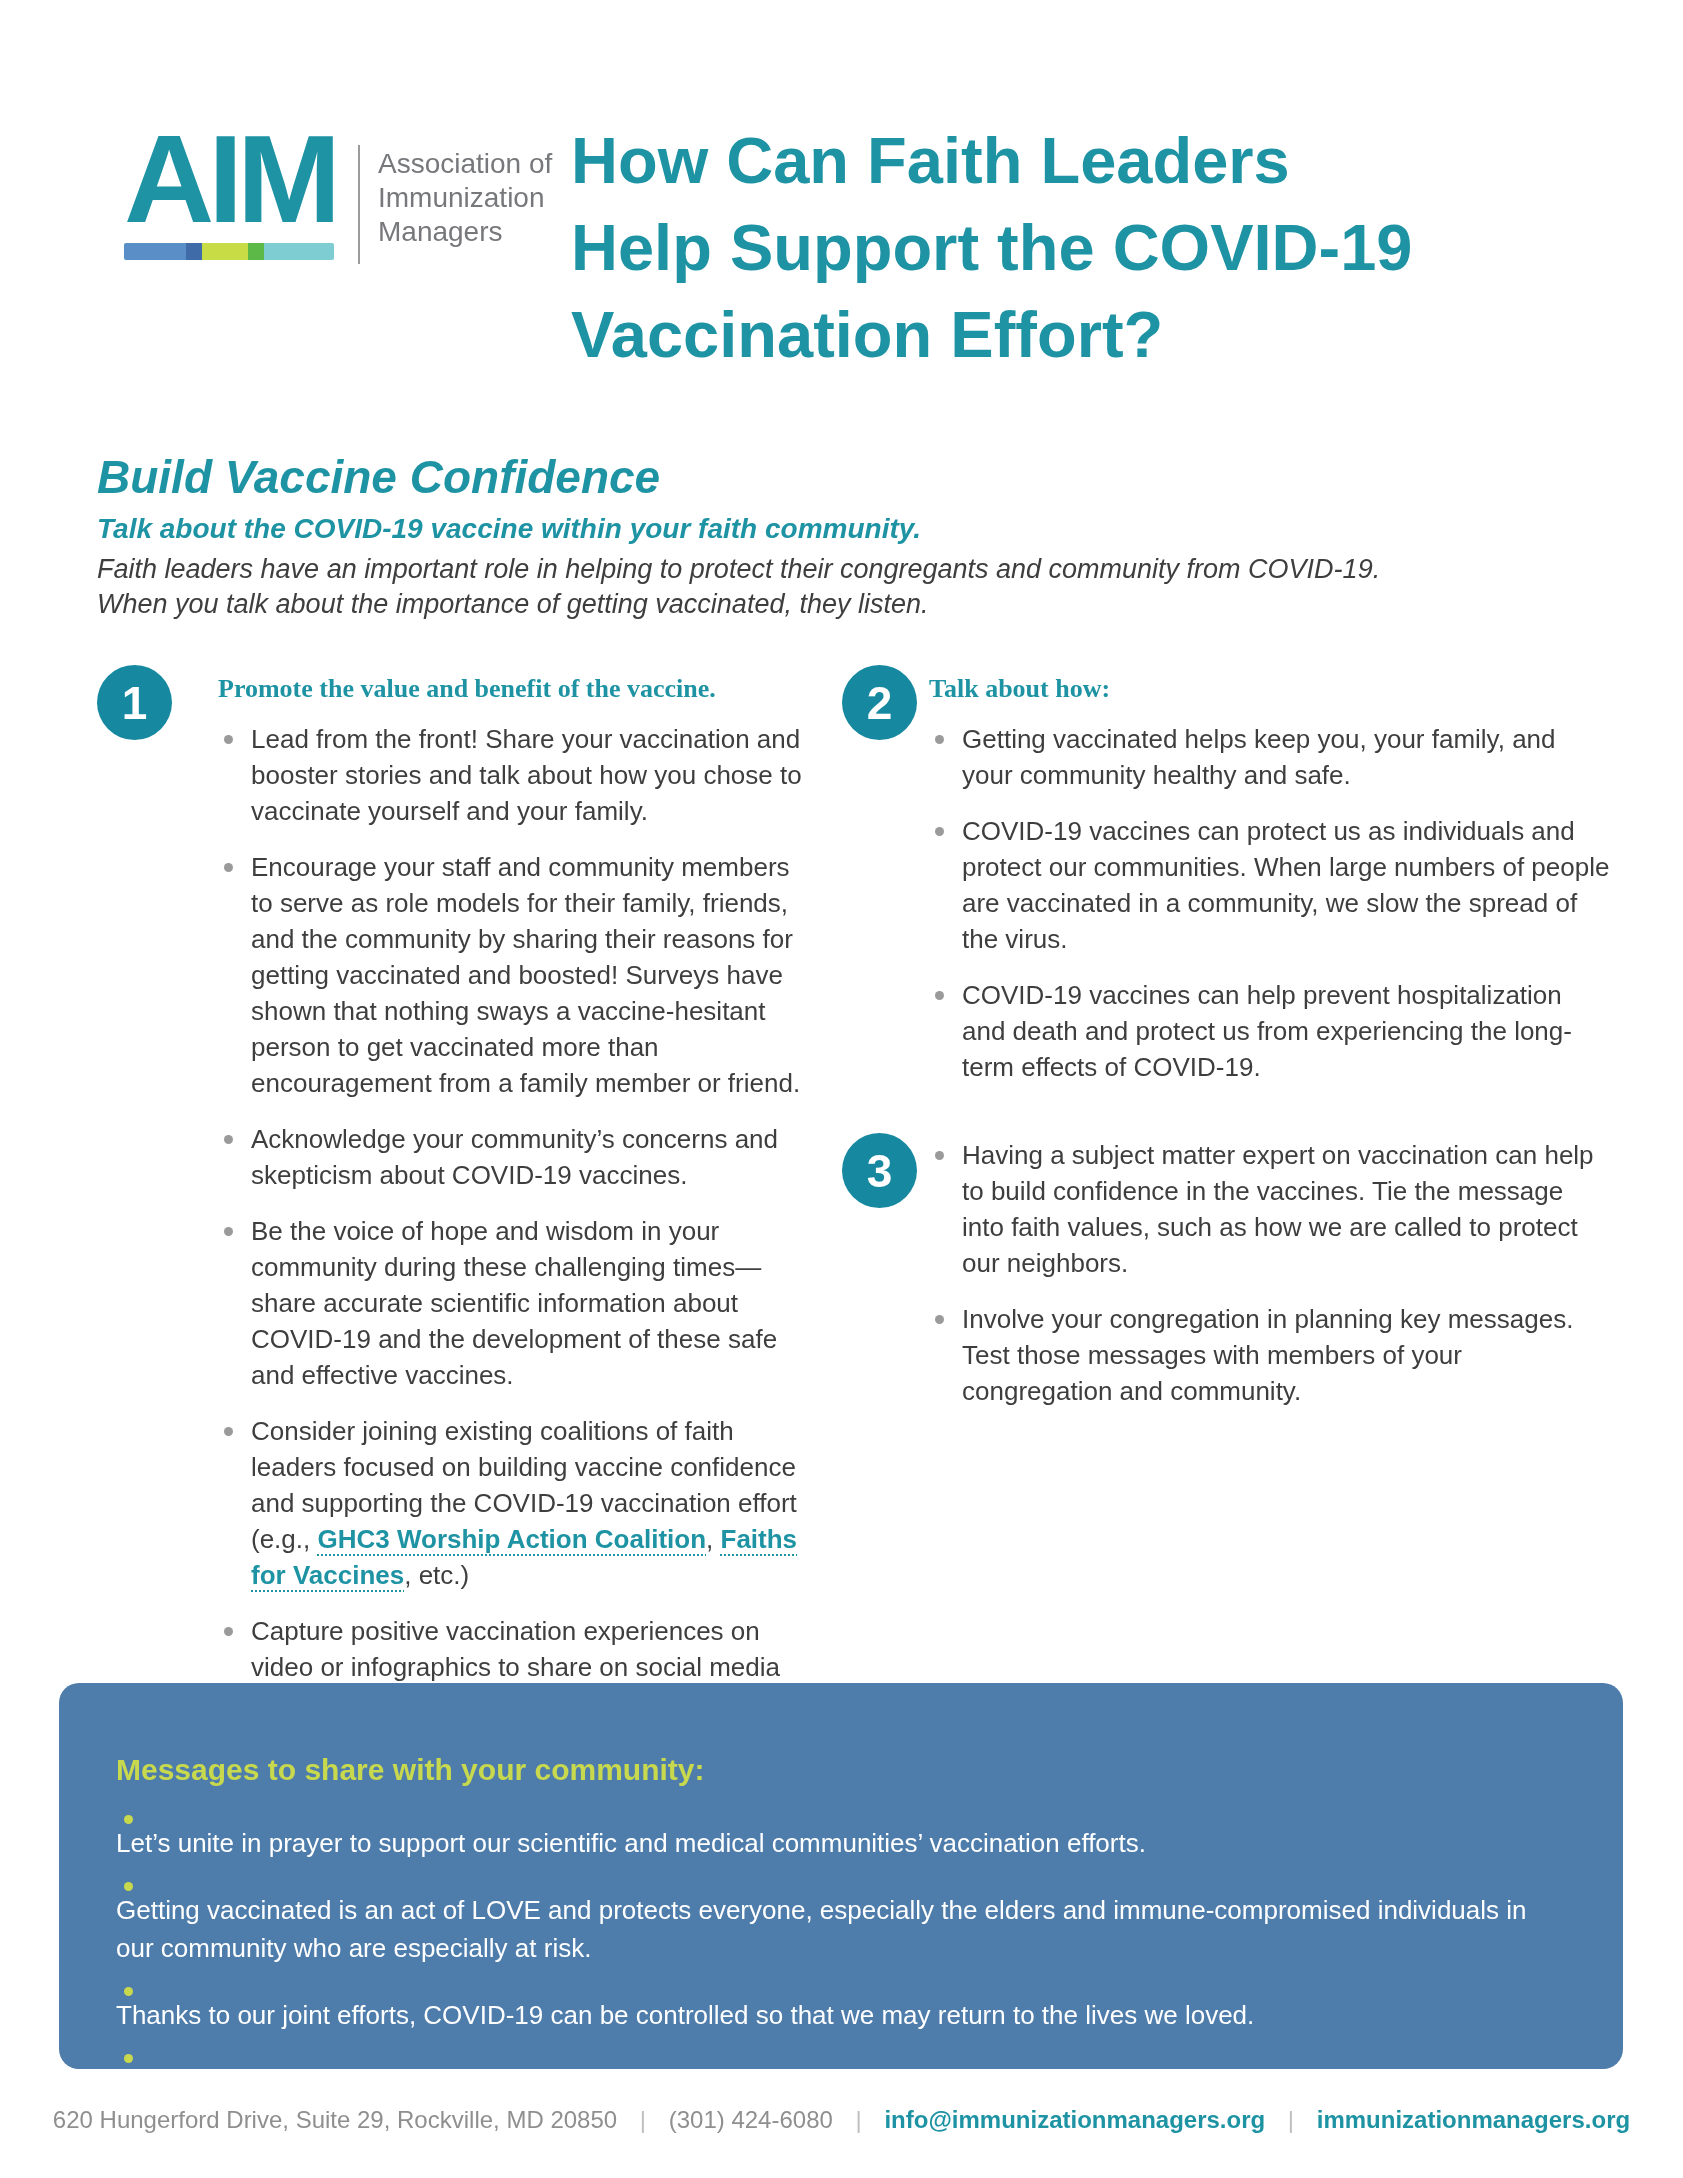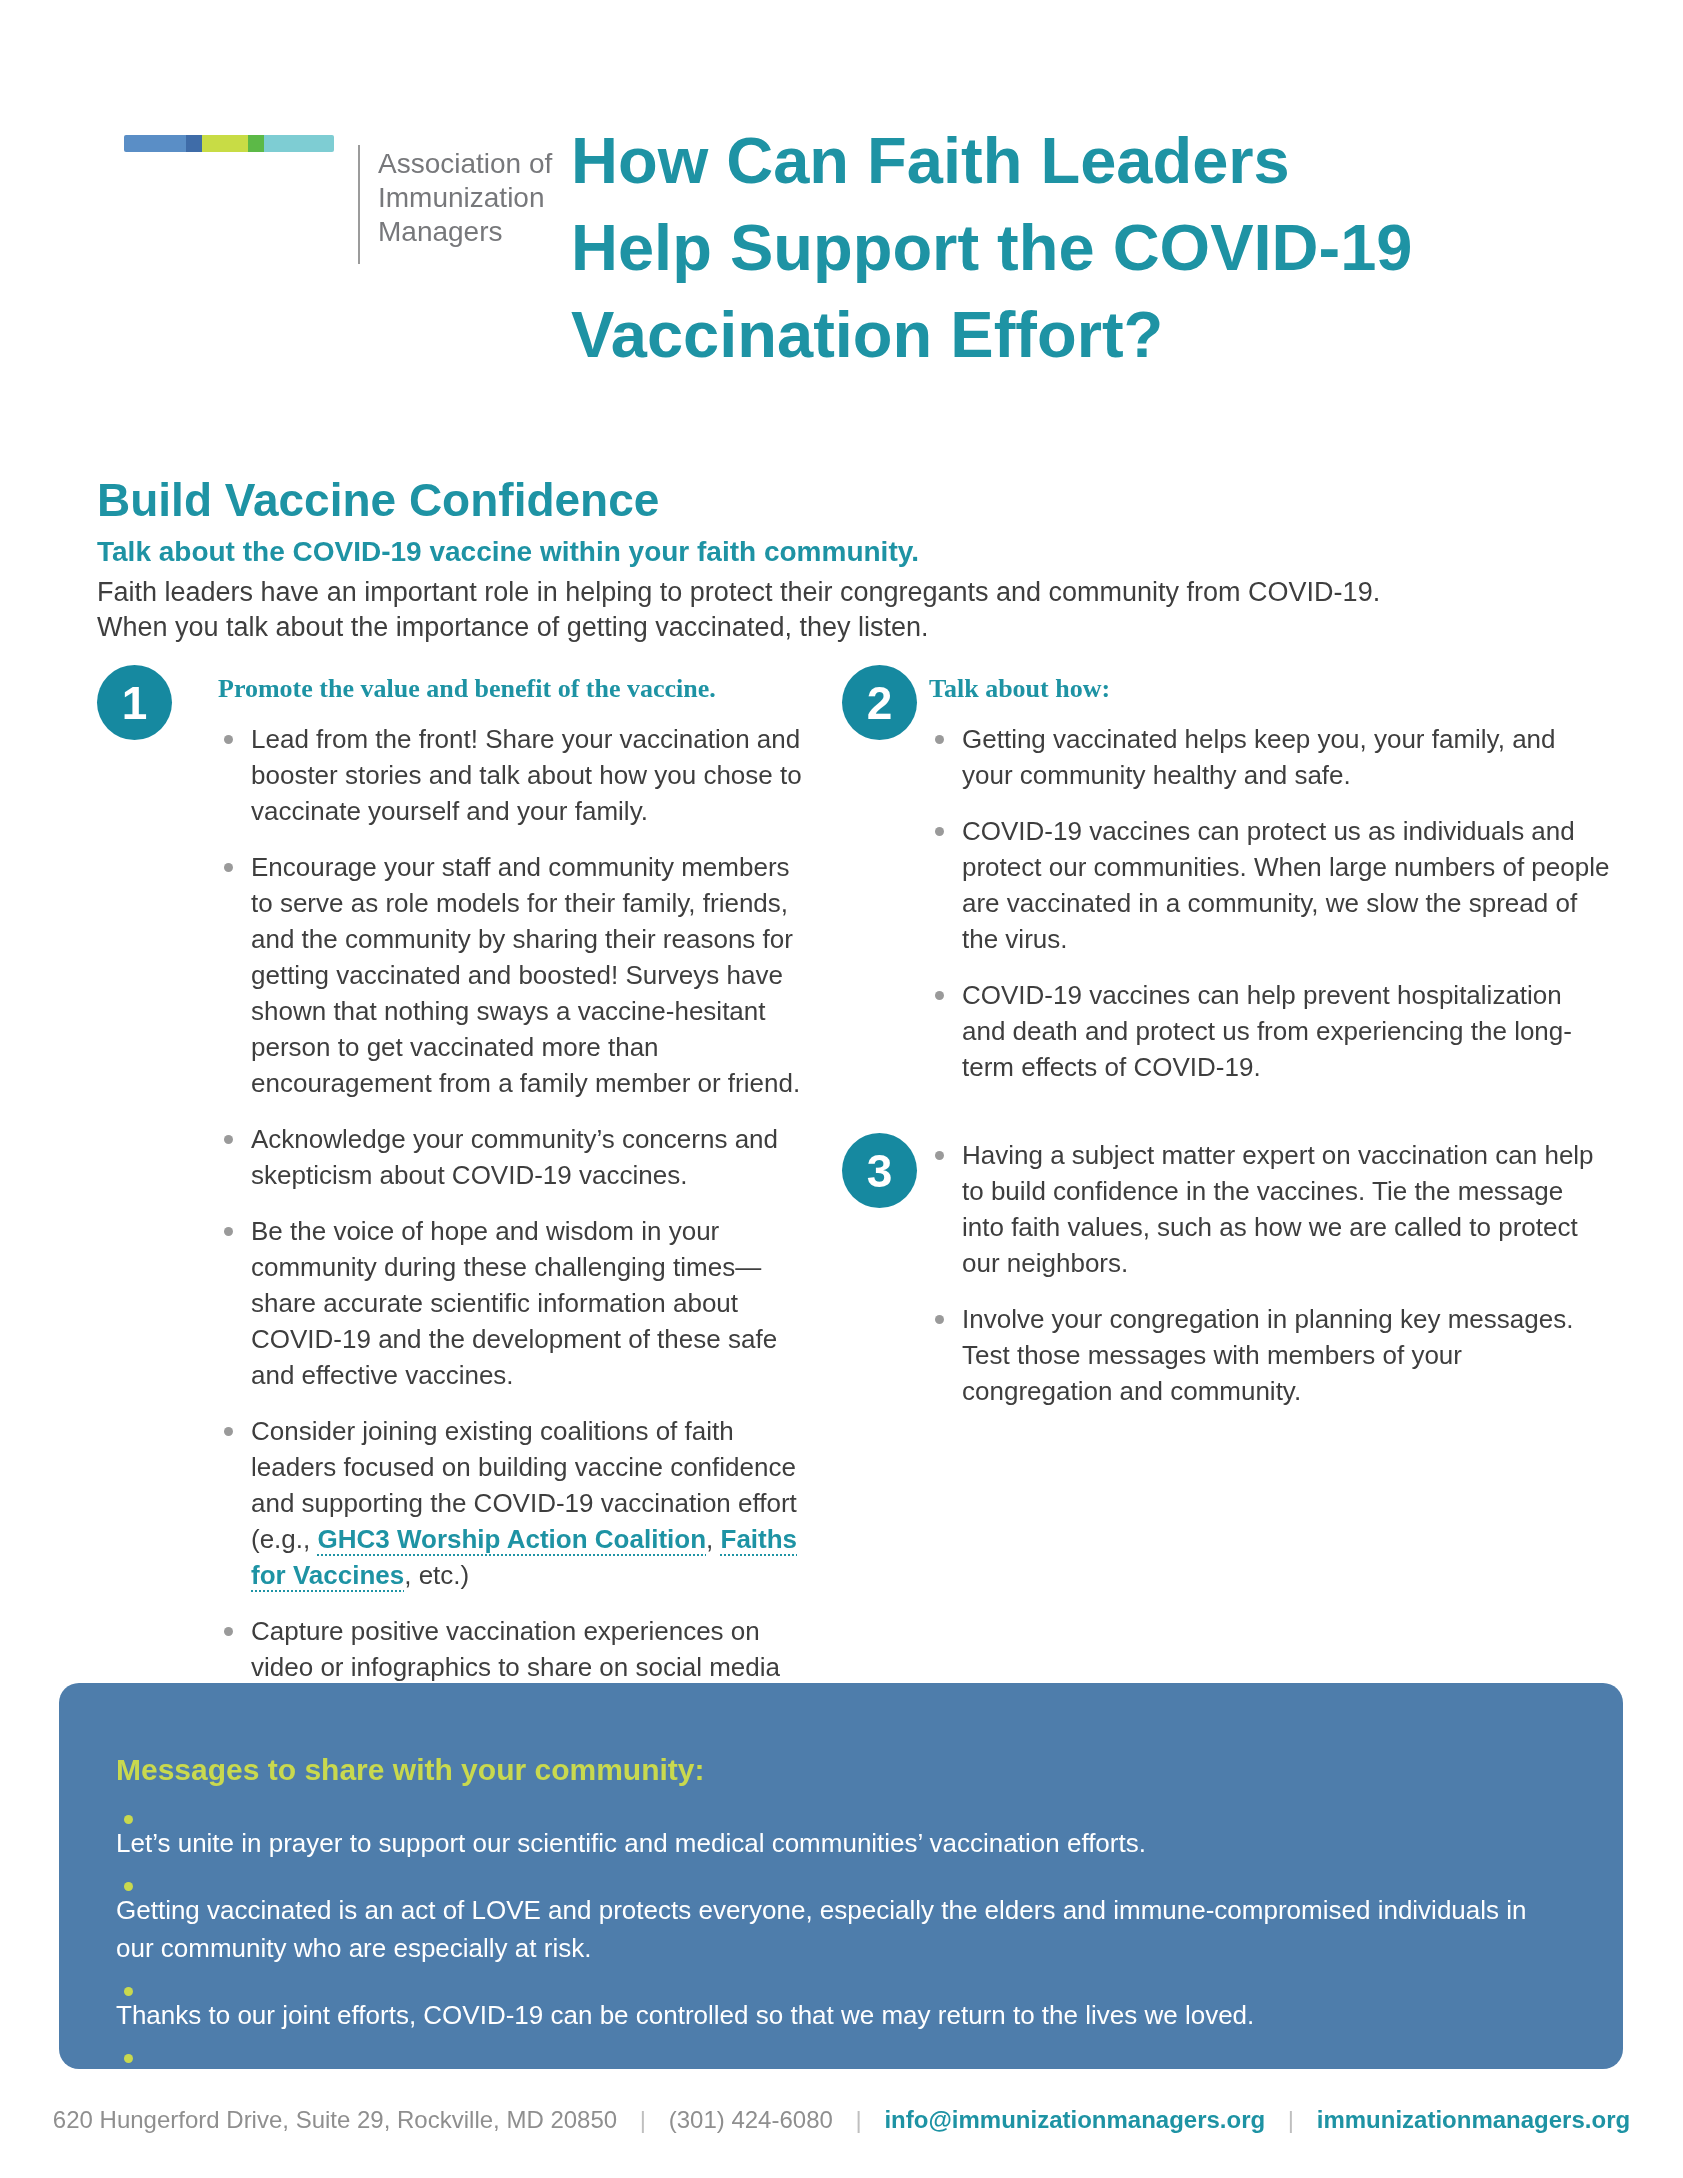--- a/index.html
+++ b/index.html
@@ -22,21 +22,21 @@
   .seg4{width:16px;background:var(--bar4,#5cb947);}
   .seg5{width:70px;background:var(--bar5,#7ecdd3);}
   .logo-divider{position:absolute;left:358px;top:145px;width:2px;height:119px;background:#9b9b9b;}
   .org-name{position:absolute;left:378px;top:147px;font-size:28px;line-height:34px;color:var(--logo-gray,#77787b);}
   
   .doc-title{
     position:absolute;left:571px;top:117px;
     font-size:65px;font-weight:bold;color:var(--teal,#1e93a4);line-height:87px;
   }
   
-  .intro{position:absolute;left:97px;top:475px;width:1499px;}
+  .intro{position:absolute;left:97px;top:452px;width:1499px;font-style:italic;}
   .intro-heading{font-size:46px;font-weight:bold;color:var(--teal,#1e93a4);line-height:51px;margin:0 0 9px 0;}
   .intro-subheading{font-size:28px;font-weight:bold;color:var(--teal,#1e93a4);line-height:34px;margin:0 0 6px 0;}
   .intro-body{font-size:27px;line-height:35px;}
   
   .columns{position:absolute;left:97px;top:665px;width:1515px;display:flex;}
   .col-left{width:719px;flex-shrink:0;}
   .col-right{width:770px;flex-shrink:0;margin-left:26px;}
   .item{display:flex;align-items:flex-start;}
   .item + .item{margin-top:28px;}
   .badge{
@@ -81,20 +81,21 @@
     position:absolute;left:0;top:2104px;width:1683px;text-align:center;
     font-size:24px;color:var(--footer-gray,#8f8f8f);line-height:32px;
   }
   .fsep{color:#bfbfbf;margin:0 16px;}
   .flink{color:var(--teal,#1e93a4);font-weight:bold;cursor:pointer;text-decoration:none;}
 </style>
 </head>
 <body>
 
 <div class="logo-block">
+  <div class="aim-text">AIM</div>
   <div class="logo-bar">
     <span class="seg1"></span>
       <span class="seg2"></span>
       <span class="seg3"></span>
       <span class="seg4"></span>
       <span class="seg5"></span>
   </div>
 </div>
 <div class="logo-divider"></div>
 <div class="org-name">

